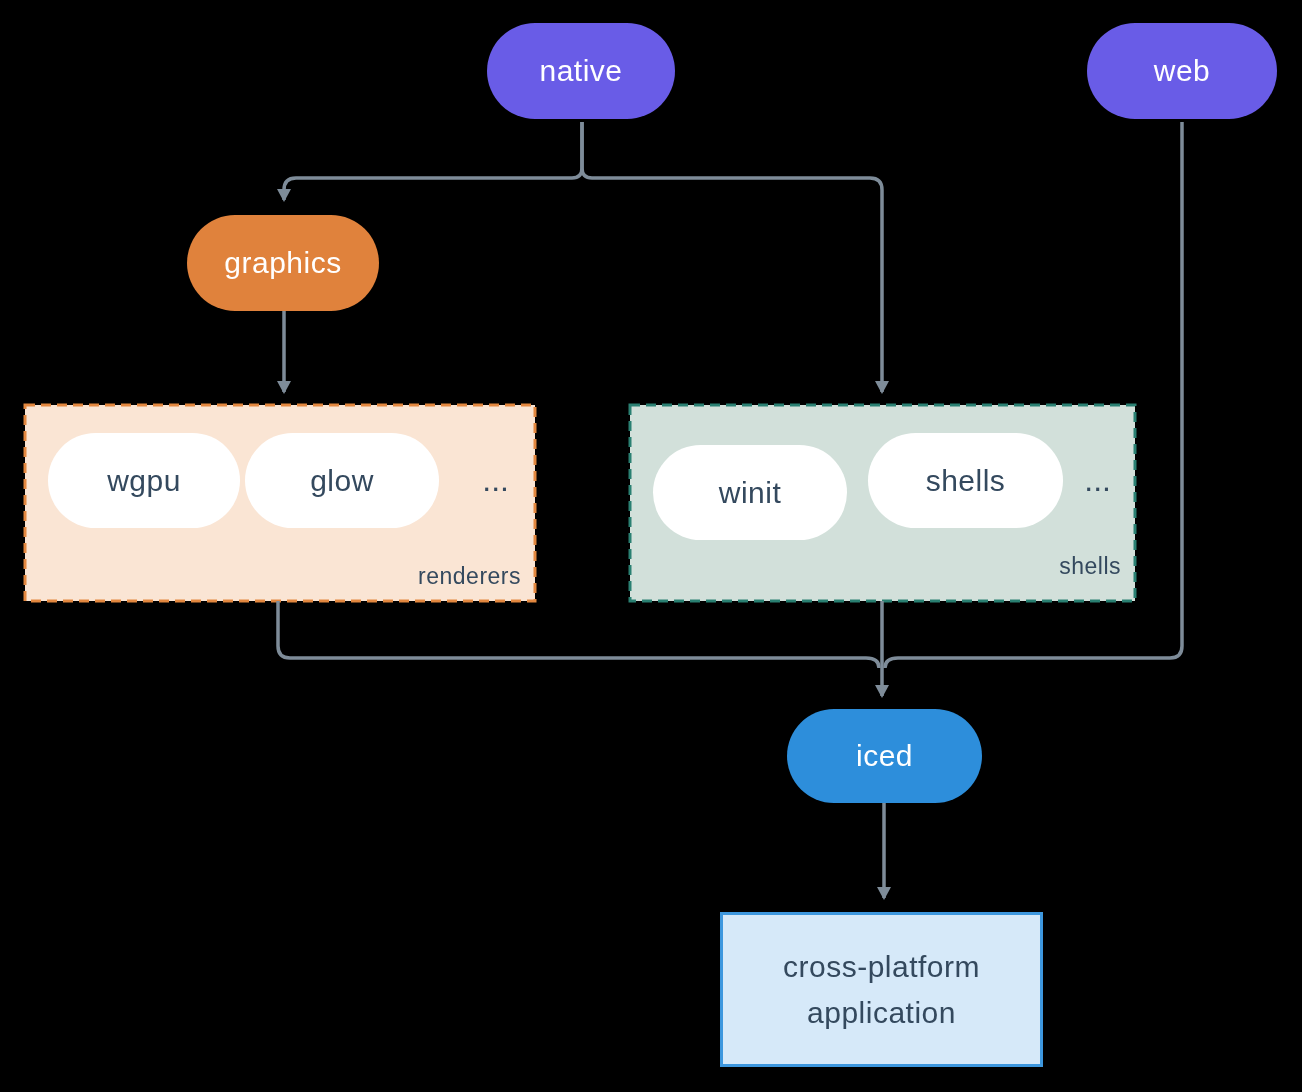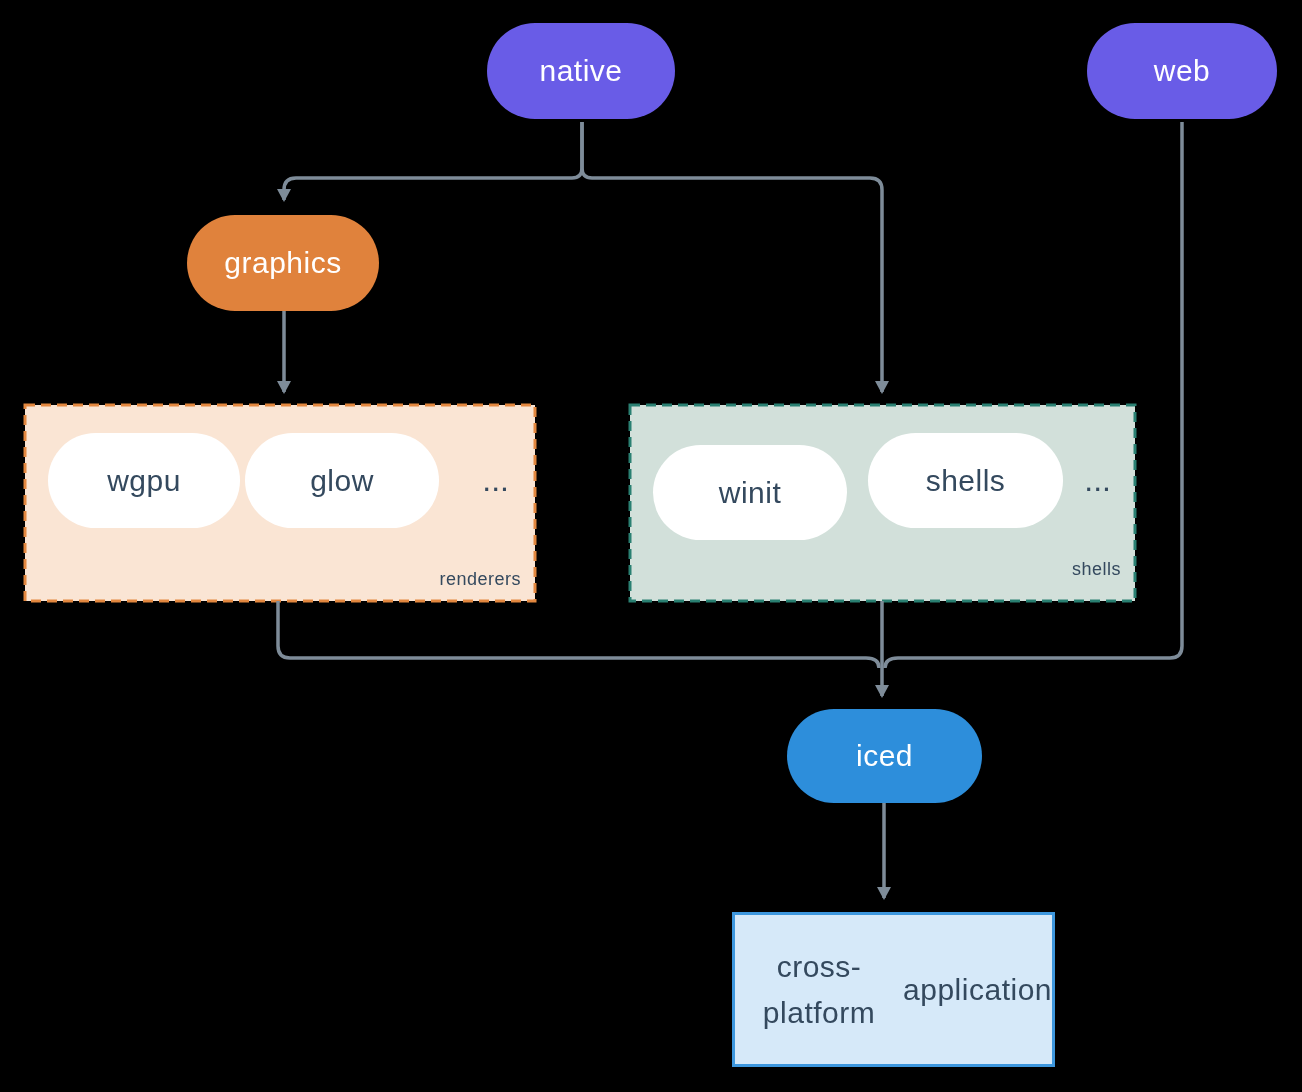--- a/index.html
+++ b/index.html
@@ -43,44 +43,43 @@
   .pill-white {
     background: #FFFFFF;
     color: #34495E;
   }
   .group {
     z-index: 1;
     background: transparent; 
   }
   .grouplabel {
     color: #34495E;
-    font-size: 18px;
+    font-size: 23px;
     letter-spacing: 0.5px;
     z-index: 2;
     margin-top: 44px;
   }
   .ellipsis {
     color: #34495E;
     font-size: 32px;
     z-index: 2;
   }
   .appbox {
     background: #D6E9F9;
     border: 3px solid #3D97DE;
     color: #34495E;
     display: flex;
-    flex-direction: row;
+    flex-direction: column;
     align-items: center;
     justify-content: center;
     font-size: 30px;
     line-height: 46px;
     letter-spacing: 0.5px;
     text-align: center;
     z-index: 2;
-    margin-left: 12px;
   }
 
   
   .pill-native   { left: 487px;  top: 23px;  width: 188px; height: 96px; }
   .pill-web      { left: 1087px; top: 23px;  width: 190px; height: 96px; }
   .pill-graphics { left: 187px;  top: 215px; width: 192px; height: 96px; }
   .pill-iced     { left: 787px;  top: 709px; width: 195px; height: 94px; }
 
   .group-renderers { left: 25px;  top: 405px; width: 510px; height: 196px; }
   .group-shells    { left: 630px; top: 405px; width: 505px; height: 196px; }

